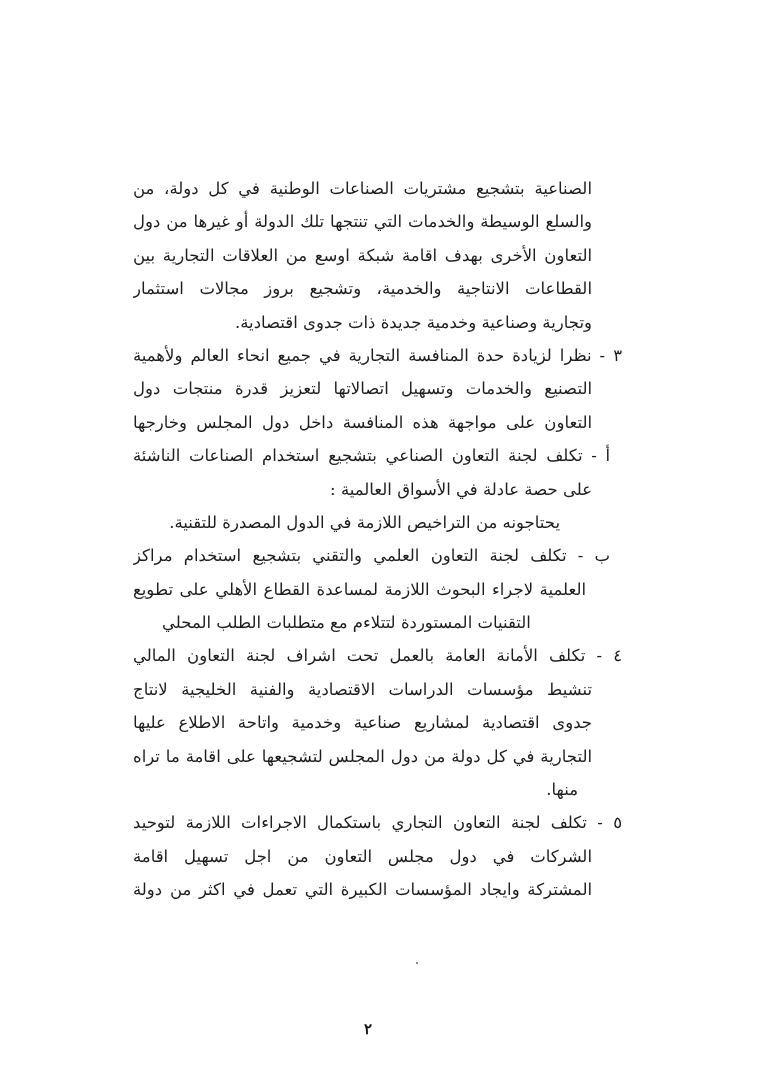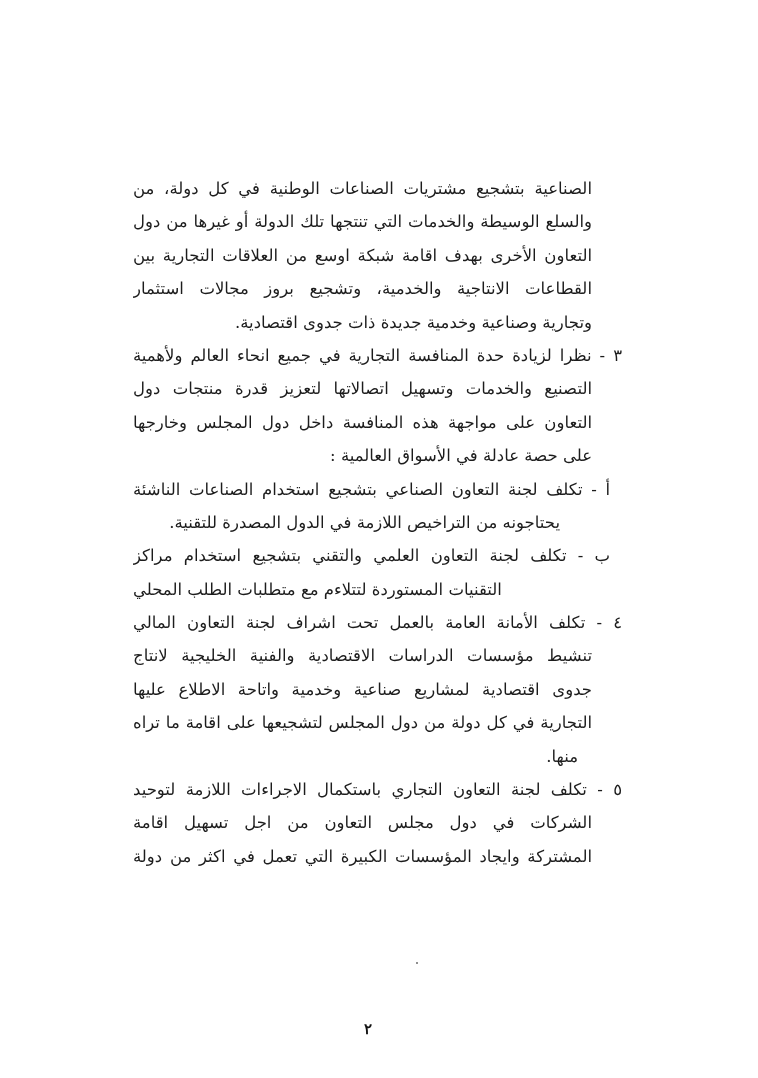--- a/index.html
+++ b/index.html
@@ -28,21 +28,21 @@
     text-align: justify;
     text-align-last: justify;
     white-space: normal;
   }
   
   .line.item       { padding-right: 0; }
   .line.cont       { padding-right: 30px; }
   .line.cont-short { padding-right: 30px; text-align: left; text-align-last: right; }
   .line.sub        { padding-right: 12px; }
   .line.sub-cont   { padding-right: 36px; }
-  .line.sub-short  { padding-right: 62px; text-align: left; text-align-last: right; }
+  .line.sub-short  { padding-right: 62px; text-align: center; text-align-last: right; }
   .line.tail-short { padding-right: 44px; text-align: center; text-align-last: right; }
 
   .page-number {
     position: absolute;
     top: 1020px; left: 350px; width: 36px;
     text-align: center;
     direction: rtl;
     font-size: 15px;
     font-weight: bold;
     color: #111111;
@@ -61,24 +61,25 @@
 <div class="page">
   <div class="text-block">
       <div class="line cont">الصناعية بتشجيع مشتريات الصناعات الوطنية في كل دولة، من المواد الخام</div>
       <div class="line cont">والسلع الوسيطة والخدمات التي تنتجها تلك الدولة أو غيرها من دول مجلس</div>
       <div class="line cont">التعاون الأخرى بهدف اقامة شبكة اوسع من العلاقات التجارية بين مختلف</div>
       <div class="line cont">القطاعات الانتاجية والخدمية، وتشجيع بروز مجالات استثمار اقتصادية</div>
       <div class="line cont-short">وتجارية وصناعية وخدمية جديدة ذات جدوى اقتصادية.</div>
       <div class="line item">٣ - نظرا لزيادة حدة المنافسة التجارية في جميع انحاء العالم ولأهمية تعدد مصادر</div>
       <div class="line cont">التصنيع والخدمات وتسهيل اتصالاتها لتعزيز قدرة منتجات دول مجلس</div>
       <div class="line cont">التعاون على مواجهة هذه المنافسة داخل دول المجلس وخارجها والحصول</div>
+      <div class="line sub">أ - تكلف لجنة التعاون الصناعي بتشجيع استخدام الصناعات الناشئة</div>
       <div class="line cont-short">على حصة عادلة في الأسواق العالمية :</div>
-      <div class="line sub">أ - تكلف لجنة التعاون الصناعي بتشجيع استخدام الصناعات الناشئة</div>
       <div class="line sub-short">يحتاجونه من التراخيص اللازمة في الدول المصدرة للتقنية.</div>
       <div class="line sub">ب - تكلف لجنة التعاون العلمي والتقني بتشجيع استخدام مراكز البحوث</div>
+      <div class="line sub-cont">العلمية لاجراء البحوث اللازمة لمساعدة القطاع الأهلي على تطويع</div>
       <div class="line sub-short">التقنيات المستوردة لتتلاءم مع متطلبات الطلب المحلي والخارجي.</div>
       <div class="line item">٤ - تكلف الأمانة العامة بالعمل تحت اشراف لجنة التعاون المالي والاقتصادي على</div>
       <div class="line cont">تنشيط مؤسسات الدراسات الاقتصادية والفنية الخليجية لانتاج دراسات</div>
       <div class="line cont">جدوى اقتصادية لمشاريع صناعية وخدمية واتاحة الاطلاع عليها للأوساط</div>
       <div class="line cont">التجارية في كل دولة من دول المجلس لتشجيعها على اقامة ما تراه مناسبا</div>
       <div class="line tail-short">منها.</div>
       <div class="line item">٥ - تكلف لجنة التعاون التجاري باستكمال الاجراءات اللازمة لتوحيد انظمة</div>
       <div class="line cont">الشركات في دول مجلس التعاون من اجل تسهيل اقامة الاستثمارات</div>
       <div class="line cont">المشتركة وايجاد المؤسسات الكبيرة التي تعمل في اكثر من دولة طبقا لنظام</div>
     </div>

